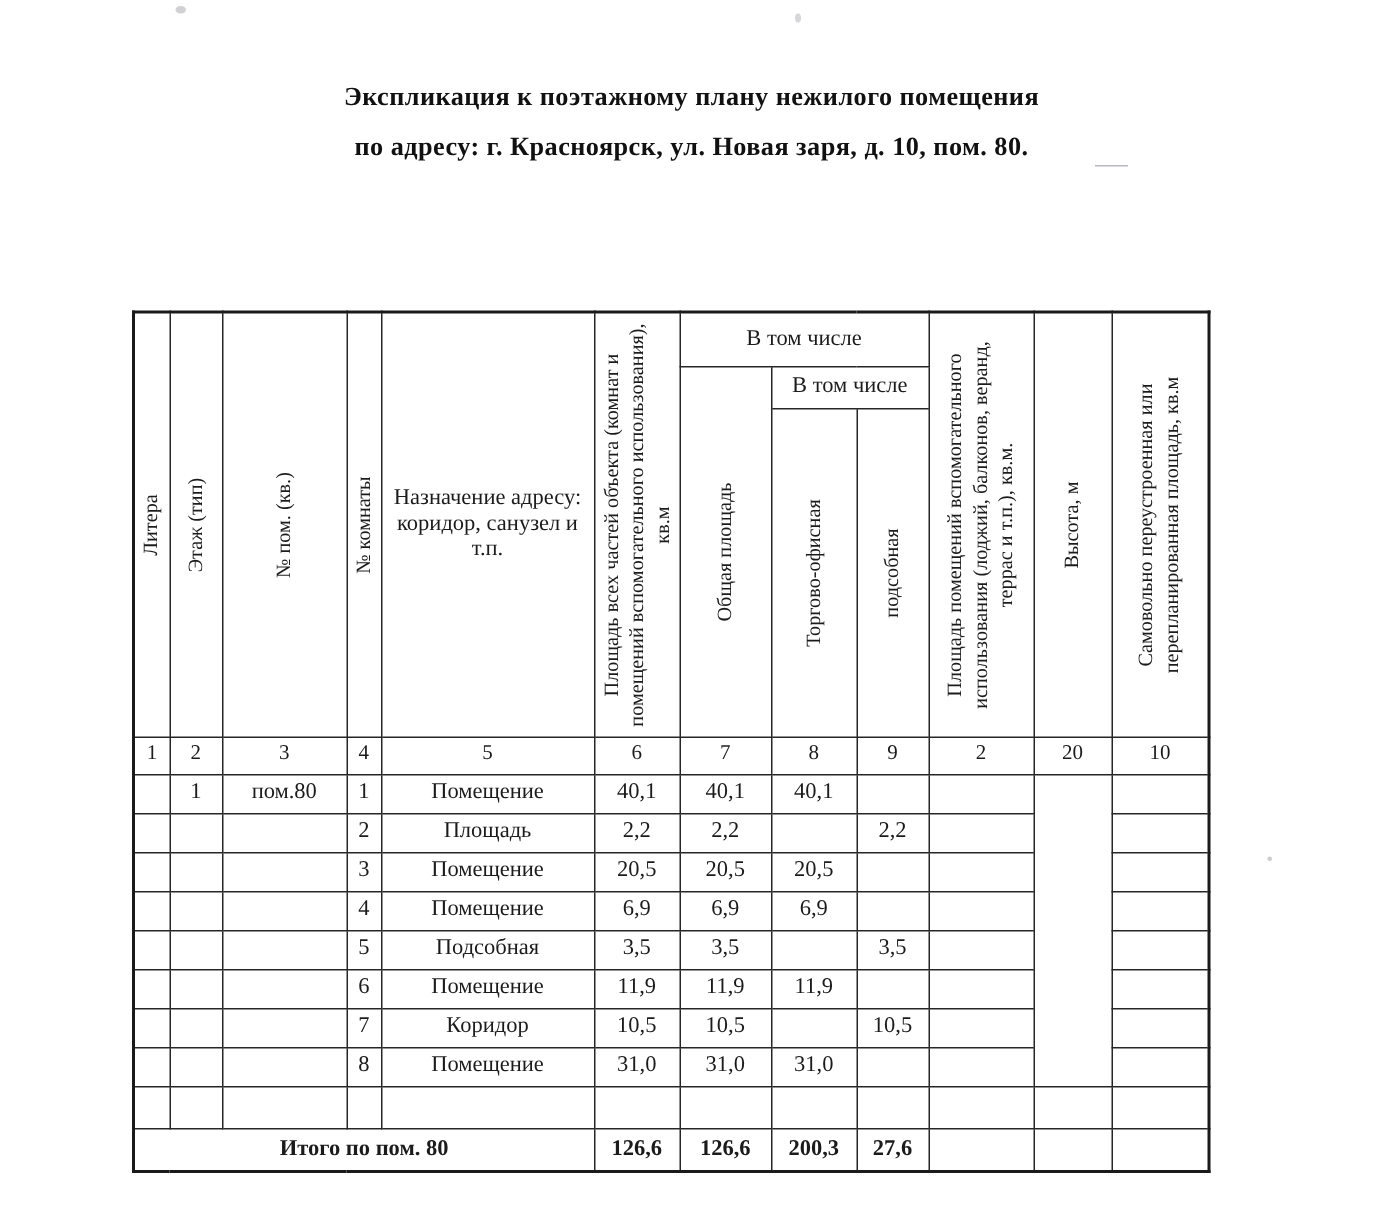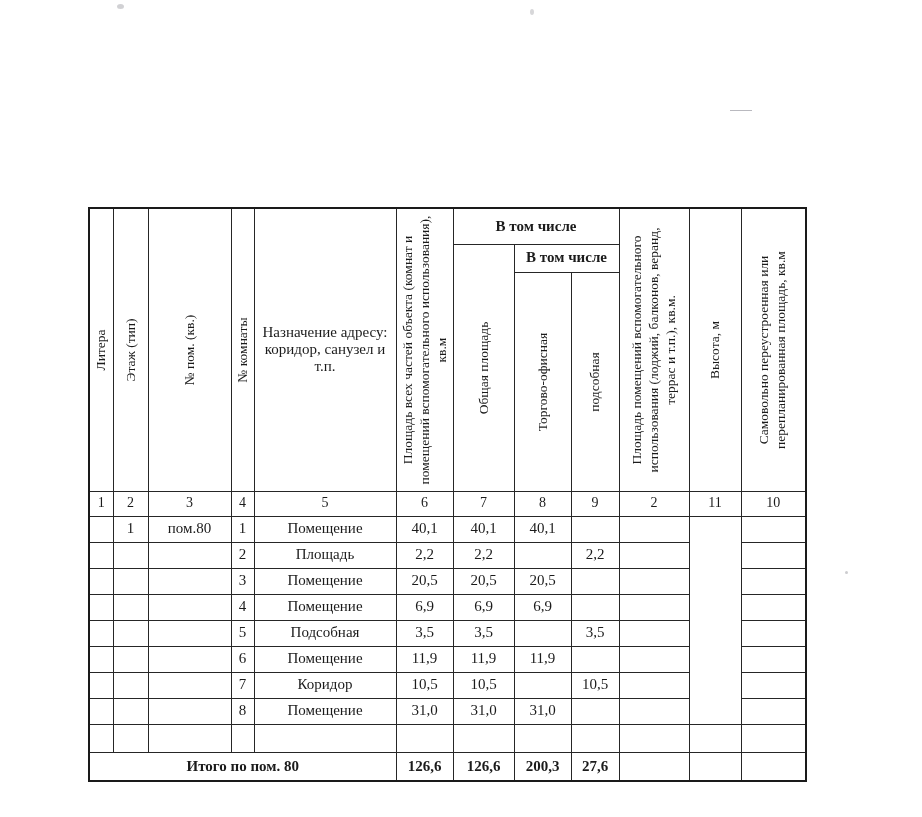--- a/index.html
+++ b/index.html
@@ -19,21 +19,21 @@
   table.expl td{
     border:1px solid #262626;
     text-align:center;vertical-align:middle;
     padding:0 2px;overflow:hidden;
     font-size:15px;line-height:1.15;
   }
   tr.h1{height:36px;} tr.h2{height:28px;} tr.h3{height:219px;}
   tr.numrow{height:25px;} tr.datarow{height:26px;}
   tr.emptyrow{height:28px;} tr.totalrow{height:29px;}
 
-  td.grouphead{font-size:15px;font-weight:bold;}
+  td.grouphead{font-size:15px;}
   td.vcell{position:relative;}
   .vtext{
     position:absolute;left:50%;top:50%;
     transform:translate(-50%,-50%) rotate(-90deg);
     text-align:center;font-size:13.5px;line-height:1.25;white-space:normal;
   }
   .vh283 .vtext{width:270px;}
   .vh247 .vtext{width:236px;}
   .vh219 .vtext{width:206px;}
   td.purpose-head{font-size:14.5px;line-height:1.35;padding:0 10px;}
@@ -47,20 +47,24 @@
 </head>
 <body>
 
 <div class="canvas">
 
   <div class="speck" style="left:117px;top:4px;width:7px;height:5px;opacity:.45;"></div>
   <div class="speck" style="left:530px;top:9px;width:4px;height:6px;opacity:.4;"></div>
   <div class="dash-artifact" style="left:730px;top:110px;width:22px;"></div>
   <div class="speck" style="left:845px;top:571px;width:3px;height:3px;opacity:.5;"></div>
 
+  <div class="title-block">
+    <div class="title-line">Экспликация к поэтажному плану нежилого помещения</div>
+    <div class="title-line">по адресу: г. Красноярск, ул. Новая заря, д. 10, пом. 80.</div>
+  </div>
 
   <table class="expl">
     <colgroup>
       <col style="width:24px">
         <col style="width:35px">
         <col style="width:83px">
         <col style="width:23px">
       <col style="width:142px">
         <col style="width:57px">
         <col style="width:61px">
@@ -121,21 +125,21 @@
       <td>1</td>
       <td>2</td>
       <td>3</td>
       <td>4</td>
       <td>5</td>
       <td>6</td>
       <td>7</td>
       <td>8</td>
       <td>9</td>
       <td>2</td>
-      <td>11</td>
+      <td>20</td>
       <td>10</td>
     </tr>
 
     <tr class="datarow">
       <td></td>
       <td>1</td>
       <td>пом.80</td>
       <td>1</td>
       <td>Помещение</td>
       <td>40,1</td>

